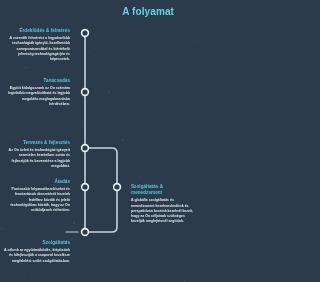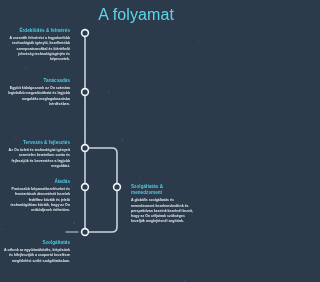--- a/index.html
+++ b/index.html
@@ -13,21 +13,21 @@
   
   #starfield { position:absolute; inset:0; z-index:0; pointer-events:none; }
   #starfield i {
     position:absolute; display:block;
     background:#4a5b6e; border-radius:50%;
     opacity:.55;
   }
   #page-title {
     position:absolute; left:0; right:8px; top:6px;
     text-align:right; padding-right:18px;
-    color:#5dd6e8; font-size:16px; font-weight:normal;
+    color:#5dd6e8; font-size:10px; font-weight:bold;
     letter-spacing:.1px; z-index:5;
   }
   
   #timeline { position:absolute; inset:0; z-index:2; }
   
   .node-block { position:absolute; z-index:4; }
   .node-block.left  { text-align:right; }
   .node-block.right { text-align:left; }
   .node-head {
     color:#4fc9dd; font-size:4.6px; font-weight:bold;

